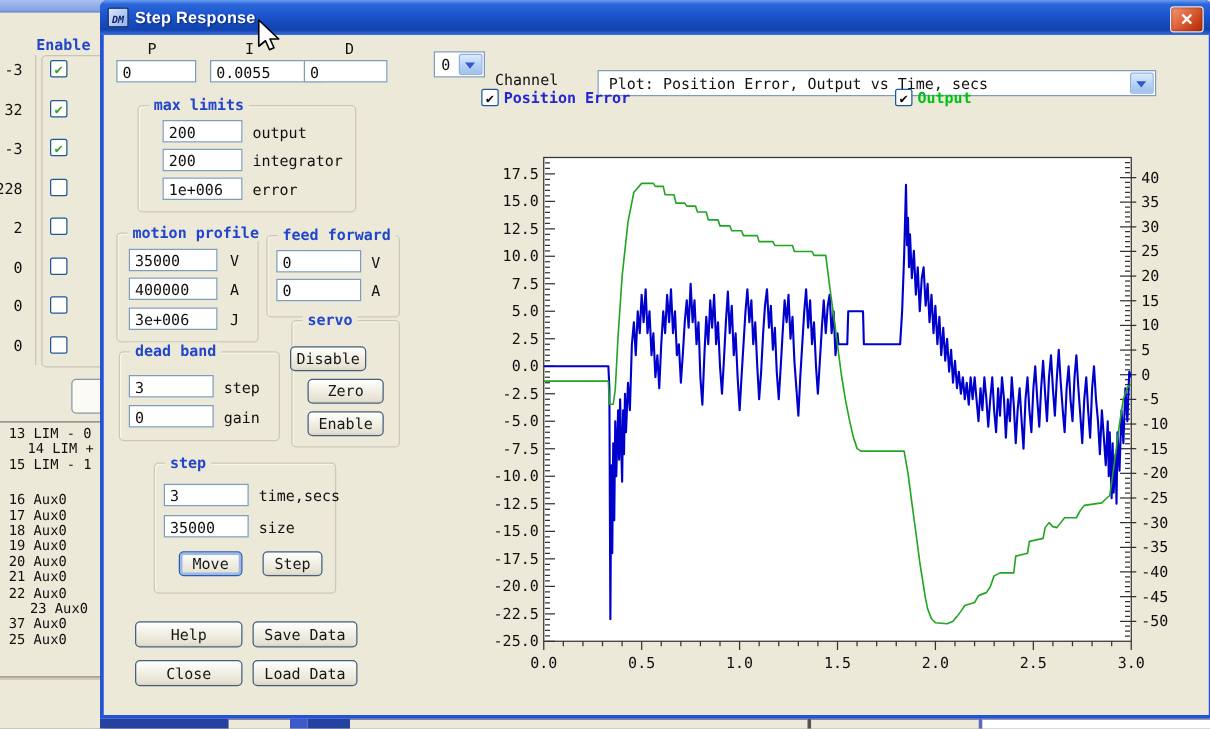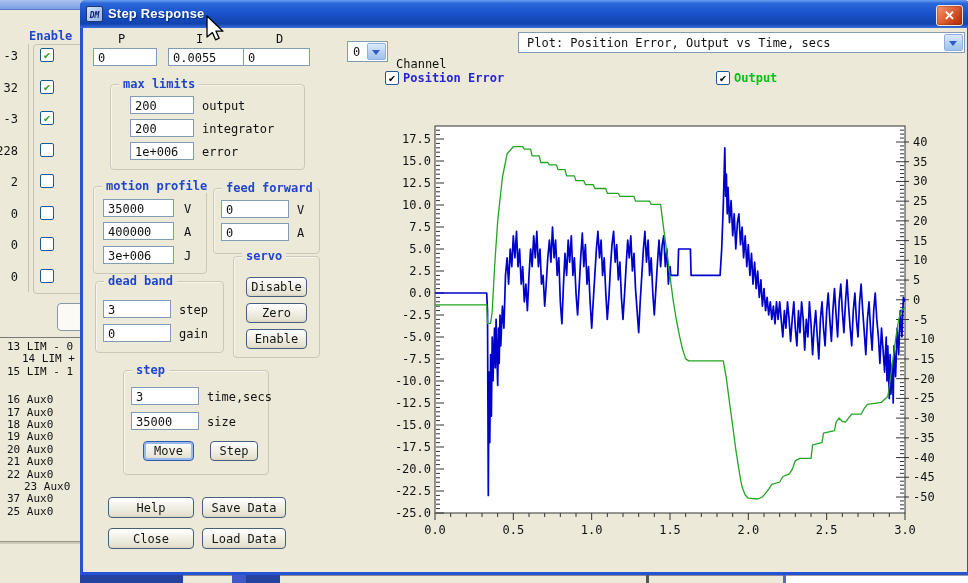--- a/index.html
+++ b/index.html
@@ -136,33 +136,33 @@
   <div class="abs field" style="left:243px;top:48px;width:67px;">0</div>
 
   <div class="abs combo" style="left:347px;top:41px;width:41px;height:21px;">
     <span class="val">0</span>
     <span class="combo-btn">
         <span class="chev"></span>
       </span>
   </div>
   <span class="abs mono" style="left:396px;top:45px;margin-top:12px;">Channel</span>
 
-  <div class="abs combo" style="left:478px;top:32px;width:447px;height:21px;margin-left:40px;">
+  <div class="abs combo" style="left:478px;top:56px;width:447px;height:21px;">
     <span class="val" style="left:8px;">Plot: Position Error, Output vs Time, secs</span>
     <span class="combo-btn">
         <span class="chev"></span>
       </span>
   </div>
 
   <div class="abs xp-check" id="pe-check" style="left:385px;top:71px;">✔</div>
   <span class="abs cb-label" style="left:403px;top:71px;color:#2525d5;">Position Error</span>
   <div class="abs xp-check" id="out-check" style="left:716px;top:71px;">✔</div>
   <span class="abs cb-label" style="left:734px;top:71px;color:#00c214;">Output</span>
 
-  <div class="abs gbox" style="left:110px;top:84px;width:173px;height:84px;padding-left:20px;">
+  <div class="abs gbox" style="left:110px;top:84px;width:173px;height:84px;">
     <span class="gtitle">max limits</span>
   </div>
   <div class="abs field" style="left:130px;top:96px;width:64px;">200</div>
   <span class="abs mono" style="left:202px;top:99px;">output</span>
   <div class="abs field" style="left:130px;top:119px;width:64px;">200</div>
   <span class="abs mono" style="left:202px;top:122px;">integrator</span>
   <div class="abs field" style="left:130px;top:142px;width:64px;">1e+006</div>
   <span class="abs mono" style="left:202px;top:145px;">error</span>
 
   <div class="abs gbox" style="left:93px;top:186px;width:112px;height:86px;">
@@ -179,21 +179,21 @@
     <span class="gtitle">feed forward</span>
   </div>
   <div class="abs field" style="left:221px;top:200px;width:68px;">0</div>
   <span class="abs mono" style="left:297px;top:203px;">V</span>
   <div class="abs field" style="left:221px;top:223px;width:68px;">0</div>
   <span class="abs mono" style="left:297px;top:226px;">A</span>
 
   <div class="abs gbox" style="left:233px;top:256px;width:85px;height:100px;">
     <span class="gtitle">servo</span>
   </div>
-  <div class="abs btn" style="left:246px;top:277px;width:61px;height:20px;">Disable</div>
+  <div class="abs btn" style="left:232px;top:277px;width:61px;height:20px;">Disable</div>
   <div class="abs btn" style="left:246px;top:303px;width:61px;height:20px;">Zero</div>
   <div class="abs btn" style="left:246px;top:329px;width:61px;height:20px;">Enable</div>
 
   <div class="abs gbox" style="left:95px;top:281px;width:127px;height:70px;">
     <span class="gtitle">dead band</span>
   </div>
   <div class="abs field" style="left:103px;top:300px;width:68px;">3</div>
   <span class="abs mono" style="left:179px;top:303px;">step</span>
   <div class="abs field" style="left:103px;top:324px;width:68px;">0</div>
   <span class="abs mono" style="left:179px;top:327px;">gain</span>

